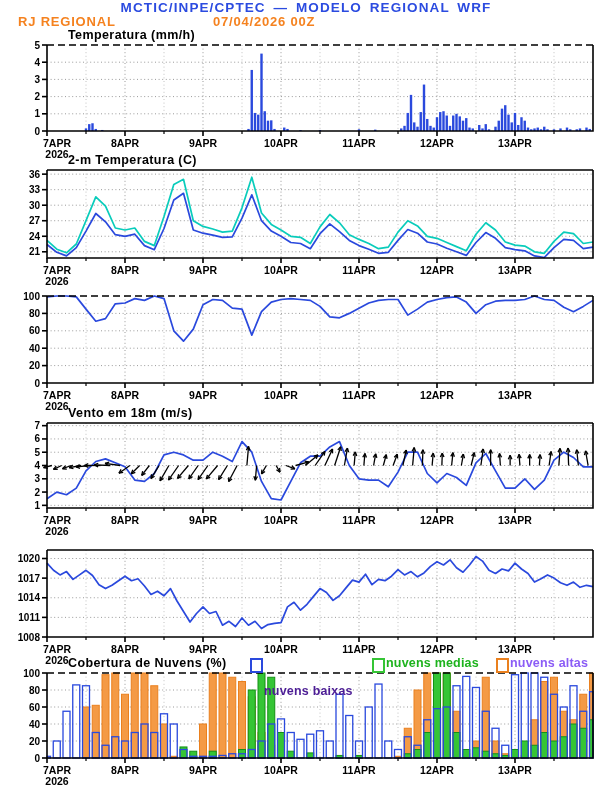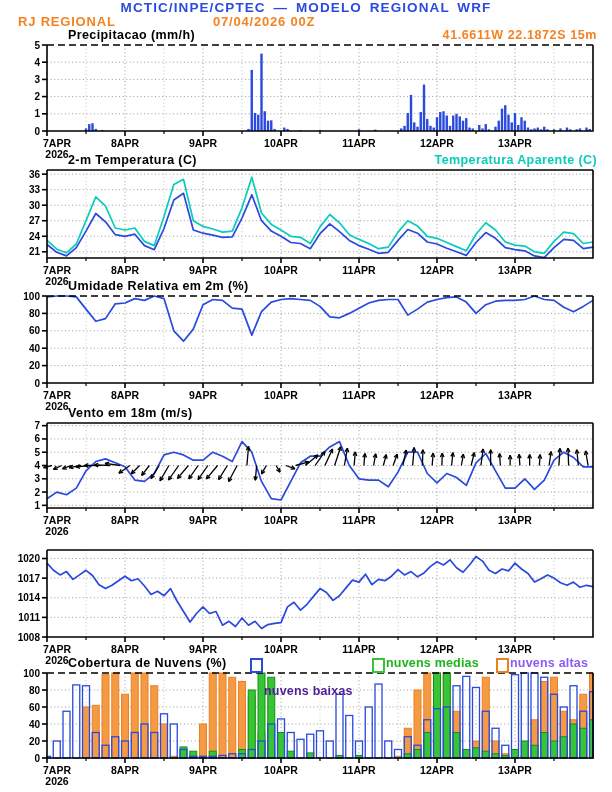--- a/index.html
+++ b/index.html
@@ -16,26 +16,23 @@
   .swatch{position:absolute;width:9px;height:11px;background:#fff;}
   svg text{font-family:"Liberation Sans",sans-serif;}
 </style>
 </head>
 <body>
 
 <div id="stage">
   <div class="ov hdr1" id="hdr1" style="color: rgb(43, 75, 224);">MCTIC/INPE/CPTEC — MODELO REGIONAL WRF</div>
   <div class="ov hdr-station" id="hdrStation" style="color: rgb(245, 130, 31);">RJ REGIONAL</div>
   <div class="ov hdr-run" id="hdrRun" style="color: rgb(245, 130, 31);">07/04/2026 00Z</div>
-  <div class="ov coords" id="hdrCoords" style="color: rgb(245, 130, 31);">41.6611W 22.1872S 15m</div>
 
-  <div class="ov ptitle" style="top:28px;left:68px">Precipitacao (mm/h)</div>
+  <div class="ov ptitle" style="top:28px;left:68px">Temperatura (mm/h)</div>
   <div class="ov ptitle" style="top:153px;left:68px">2-m Temperatura (C)</div>
-  <div class="ov legend-cyan" id="legCyan" style="color: rgb(9, 204, 187);">Temperatura Aparente (C)</div>
-  <div class="ov ptitle" style="top:279px;left:68px">Umidade Relativa em 2m (%)</div>
   <div class="ov ptitle" style="top:406px;left:68px">Vento em 18m (m/s)</div>
   <div class="ov ptitle" style="top:656px;left:68px">Cobertura de Nuvens (%)</div>
 
   <span class="swatch" id="swB" style="top: 658px; left: 250px; border: 2px solid rgb(42, 73, 221);"></span>
   <div class="ov lgd" id="lgB" style="top: 684px; left: 264px; color: #4c1d95;">nuvens baixas</div>
   <span class="swatch" id="swM" style="top: 658px; left: 372px; border: 2px solid rgb(53, 197, 53);"></span>
   <div class="ov lgd" id="lgM" style="top: 656px; left: 386px; color: rgb(29, 179, 29);">nuvens medias</div>
   <span class="swatch" id="swA" style="top: 658px; left: 496px; border: 2px solid rgb(234, 128, 30);"></span>
   <div class="ov lgd" id="lgA" style="top: 656px; left: 510px; color: #8b5cf6;">nuvens altas</div>
 

